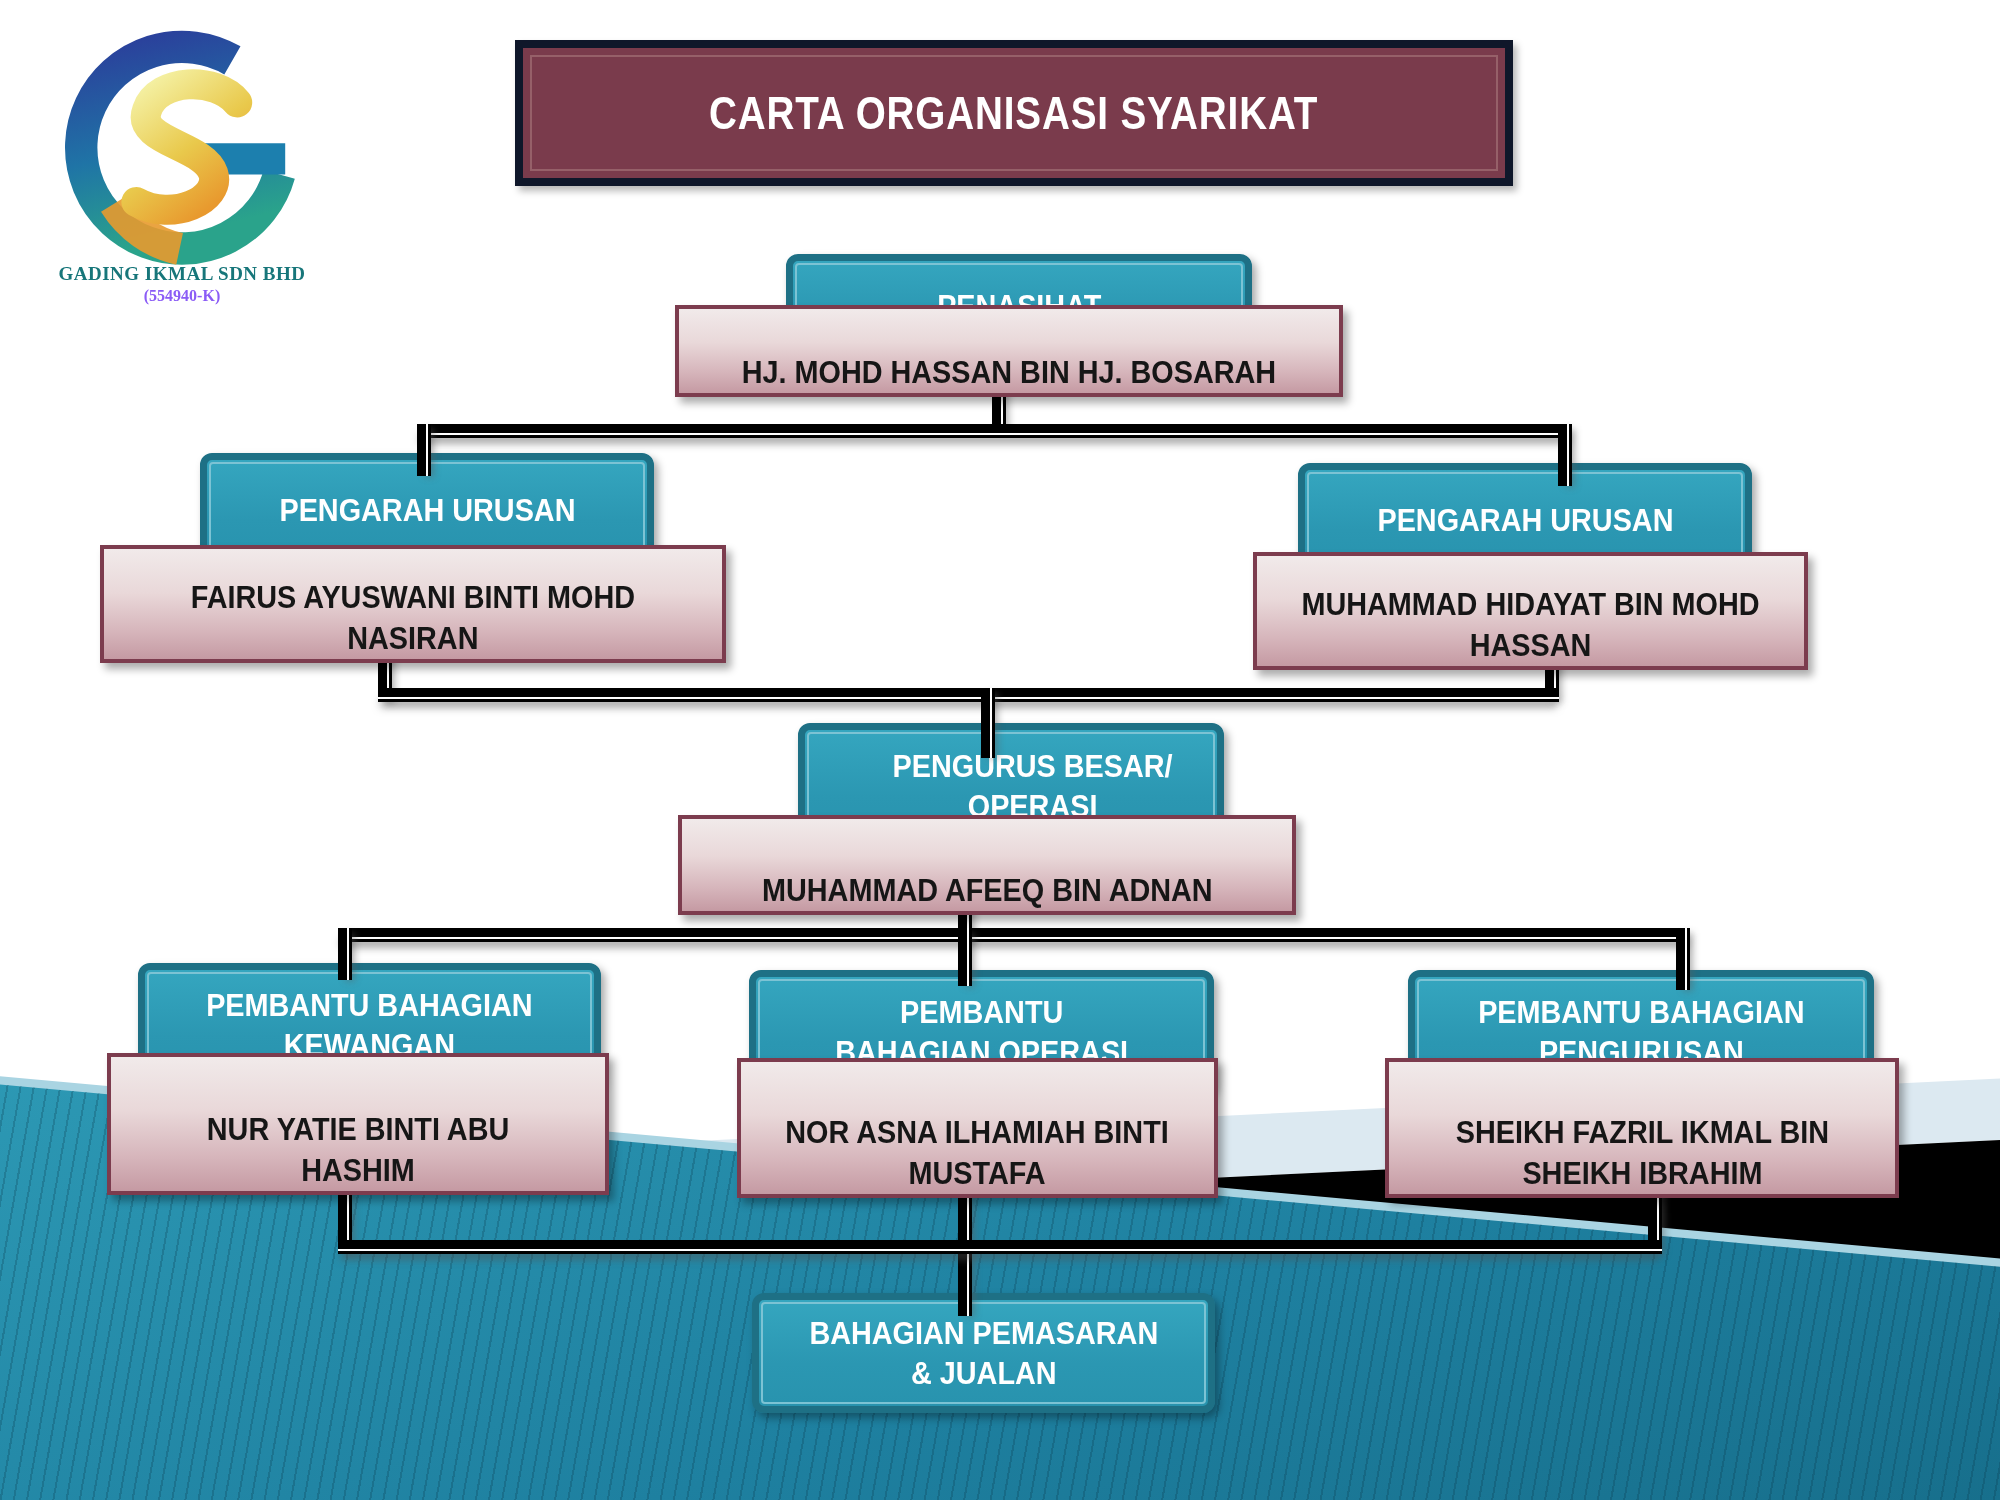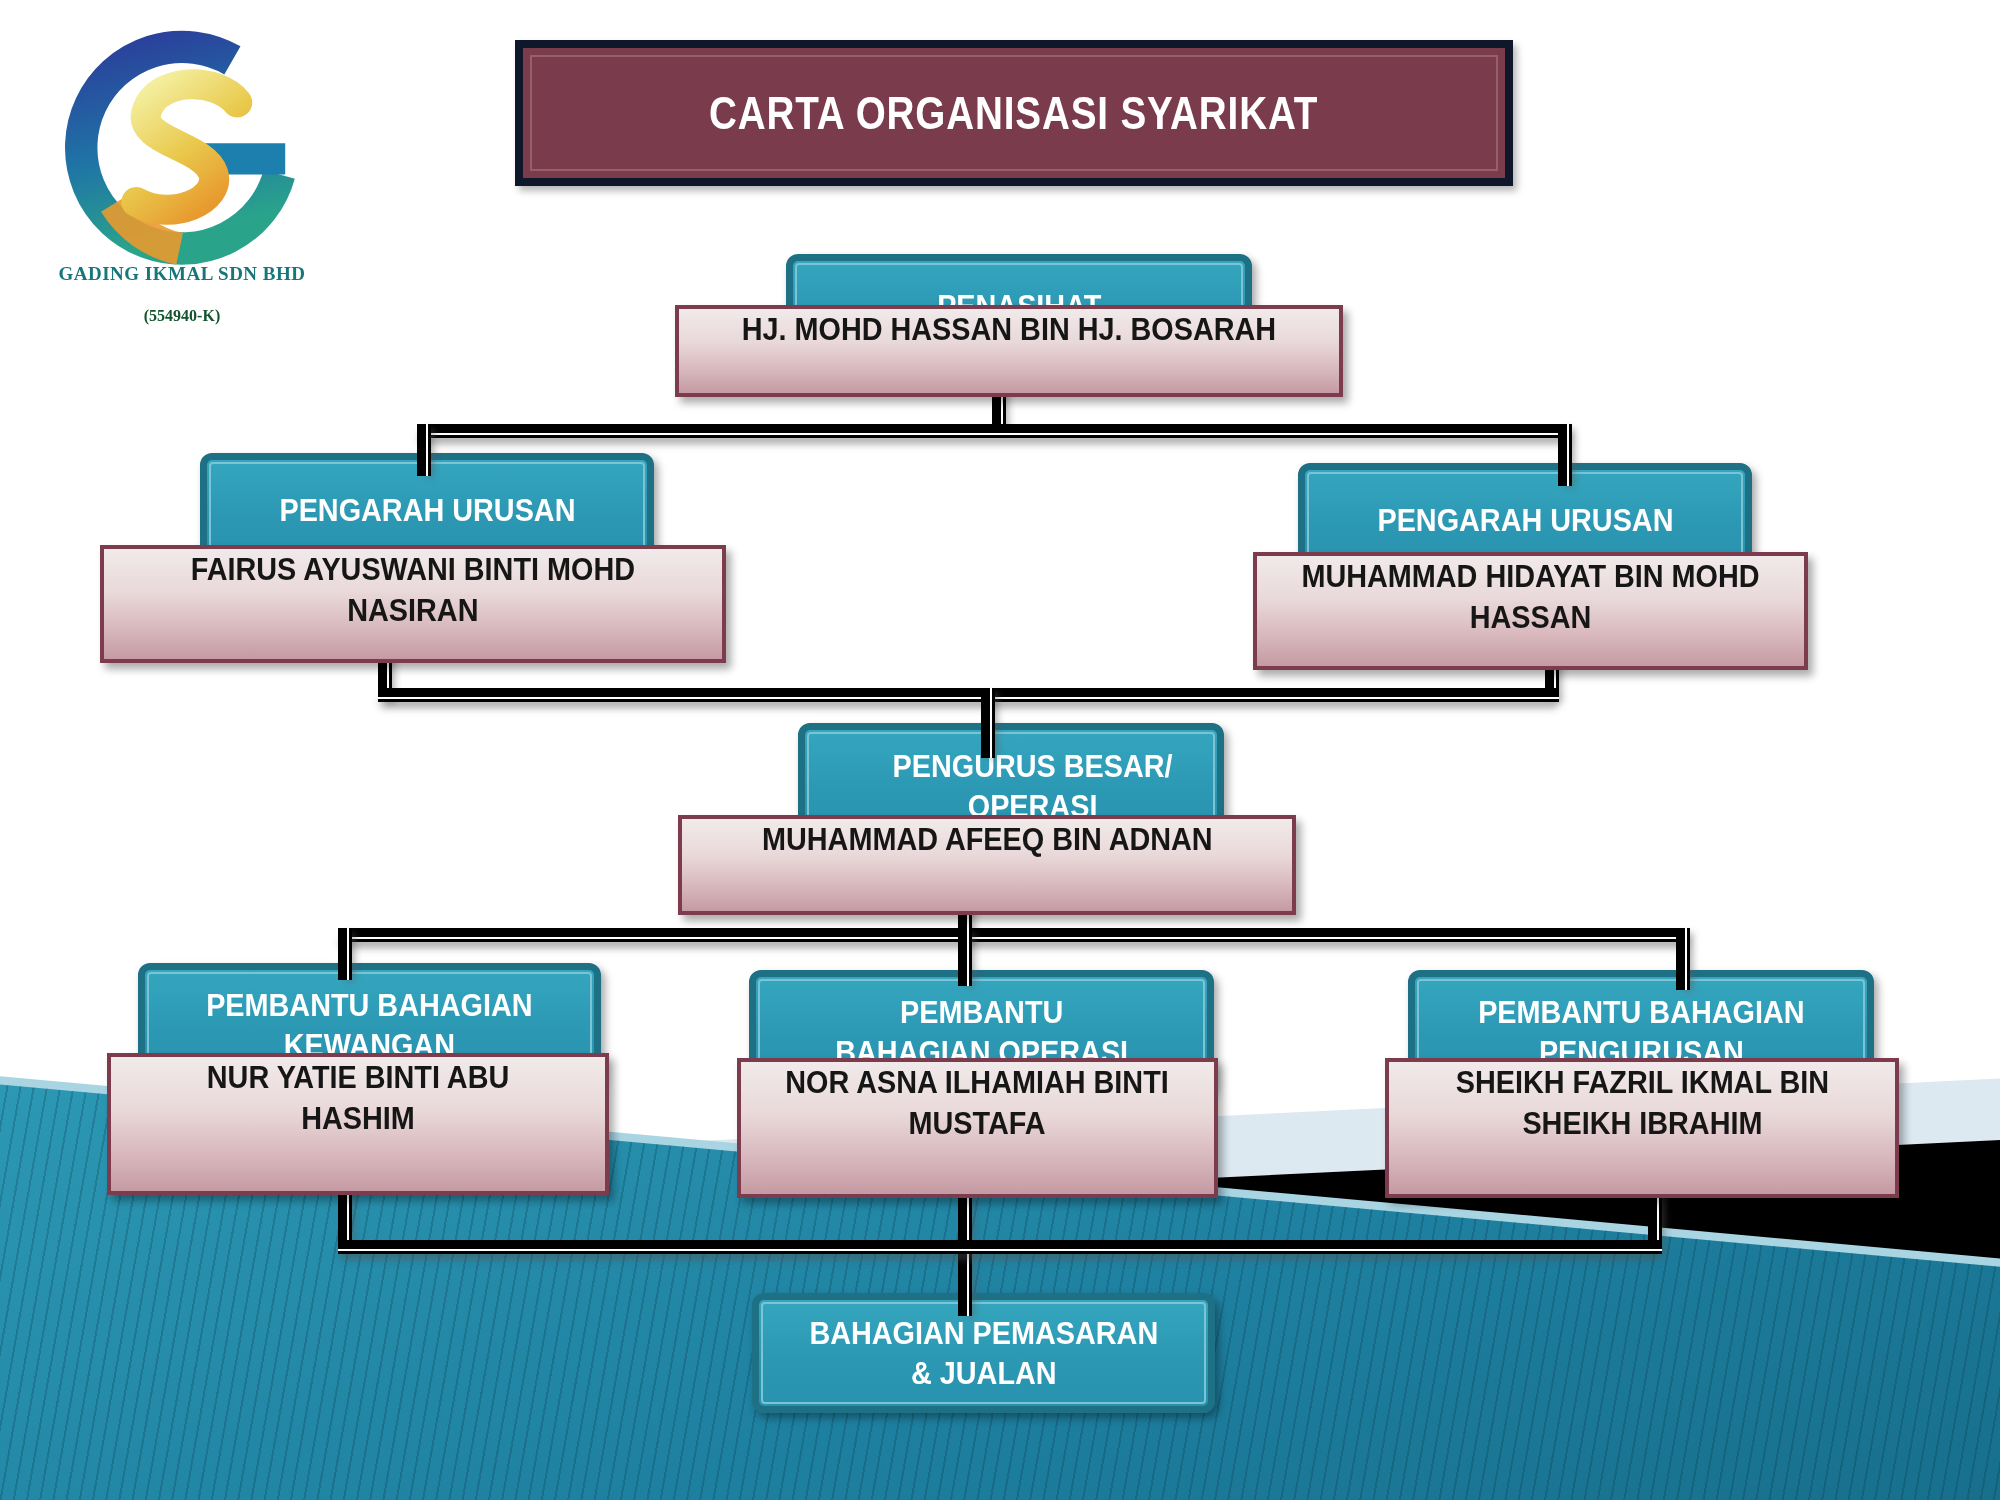--- a/index.html
+++ b/index.html
@@ -15,21 +15,21 @@
   #bg-teal{
     background:
       repeating-linear-gradient(100deg, rgba(8,52,70,.24) 0 2px, rgba(0,0,0,0) 2px 13px),
       linear-gradient(160deg,#3aa7c0 0%,#2e9bb6 45%,#1e80a0 78%,#176f8c 100%);
     clip-path:polygon(0 72.3%,100% 84.45%,100% 100%,0 100%);
   }
   
   #logo{position:absolute;left:62px;top:28px;width:240px;height:240px;z-index:2;}
   #logo-caption{position:absolute;left:42px;top:262px;width:280px;z-index:2;text-align:center;}
   .company-name{font:700 19px/24px "Liberation Serif",serif;color:#17767a;letter-spacing:.5px;}
-  .company-reg{font:700 16px/20px "Liberation Serif",serif;color:#14532d;margin-top:20px;}
+  .company-reg{font:700 16px/20px "Liberation Serif",serif;color:#8b5cf6;}
   
   #banner{
     position:absolute;left:515px;top:40px;width:982px;height:130px;z-index:2;
     background:#7a3b4c;border:8px solid #0f172a;box-shadow:4px 5px 7px rgba(0,0,0,.28);
     display:flex;align-items:center;justify-content:center;
   }
   #banner::after{content:"";position:absolute;inset:7px;border:2px solid #966069;pointer-events:none;}
   .banner-text{font:700 46px "Liberation Sans",sans-serif;color:#ffffff;transform:scaleX(.84);letter-spacing:1px;white-space:nowrap;}
   
   .role-box{
@@ -37,21 +37,21 @@
     background:linear-gradient(180deg,#35a6bf 0%,#2b97b2 60%,#2893ae 100%);
     box-shadow:4px 5px 8px rgba(0,0,0,.35);
     display:flex;align-items:center;justify-content:center;
   }
   .role-box::after{content:"";position:absolute;inset:2px;border:2px solid #7cc3d4;border-radius:4px;pointer-events:none;}
   .role-text{font:700 32px/40px "Liberation Sans",sans-serif;color:#ffffff;text-align:center;transform:scaleX(.9);white-space:nowrap;}
   .name-box{
     position:absolute;z-index:4;border:4px solid #7c3c4e;
     background:linear-gradient(180deg,#f1eaea 0%,#e9d8d9 40%,#d6b5bb 75%,#c59aa3 100%);
     box-shadow:5px 6px 8px rgba(0,0,0,.33);
-    display:flex;align-items:flex-start;justify-content:center;
+    display:flex;align-items:flex-end;justify-content:center;
   }
   .name-text{font:700 32px/41px "Liberation Sans",sans-serif;color:#161616;text-align:center;transform:scaleX(.9);white-space:nowrap;}
   .role-text span,.name-text span{display:block;}
   
   #rb-penasihat {left:786px; top:222px; width:452px;height:90px;margin-top:32px;}
   #nb-penasihat {left:675px; top:305px; width:660px;height:84px;}
   #rb-pengarah1 {left:200px; top:453px; width:440px;height:100px;}
   #nb-pengarah1 {left:100px; top:545px; width:618px;height:110px;}
   #rb-pengarah2 {left:1298px;top:463px; width:440px;height:100px;}
   #nb-pengarah2 {left:1253px;top:552px; width:547px;height:110px;}

